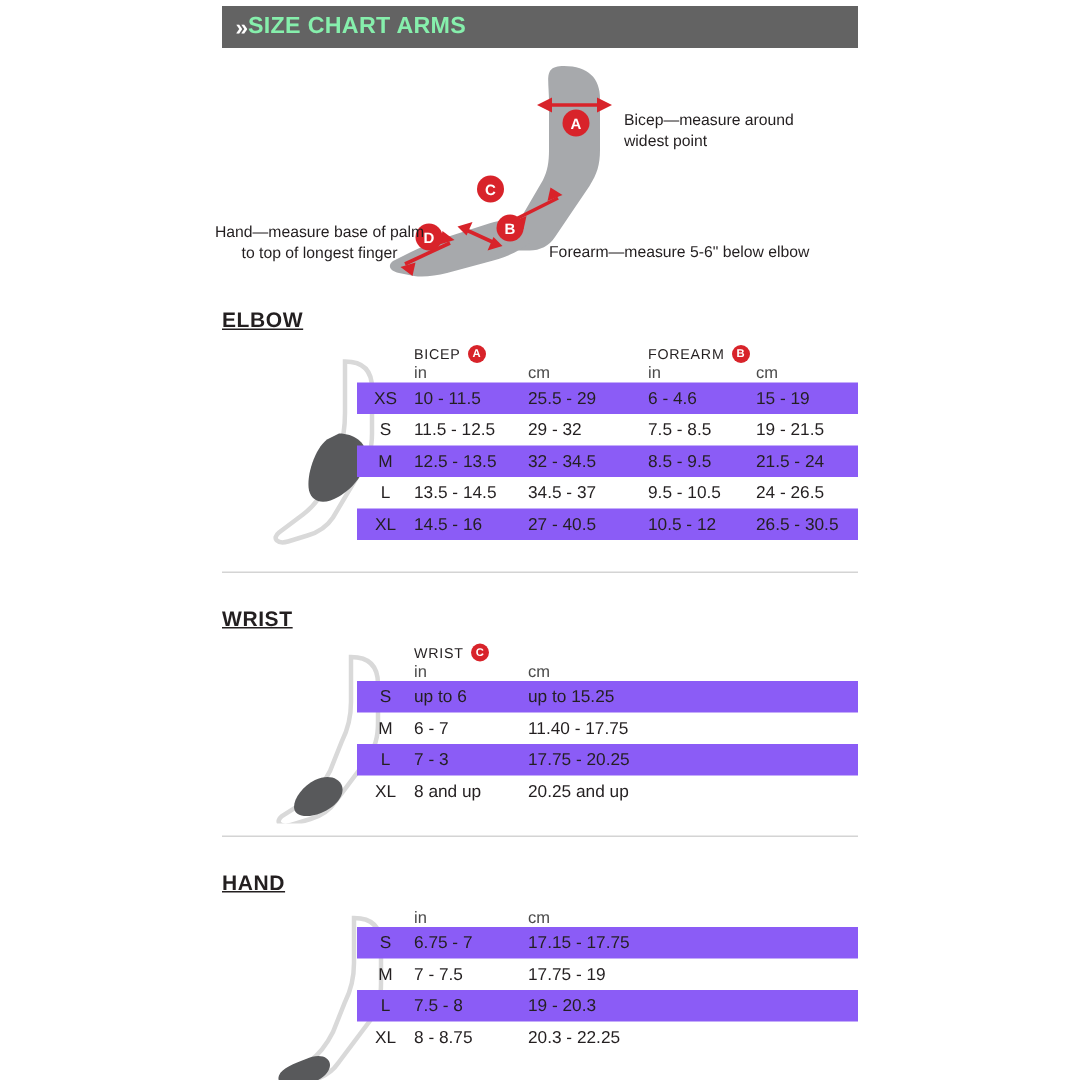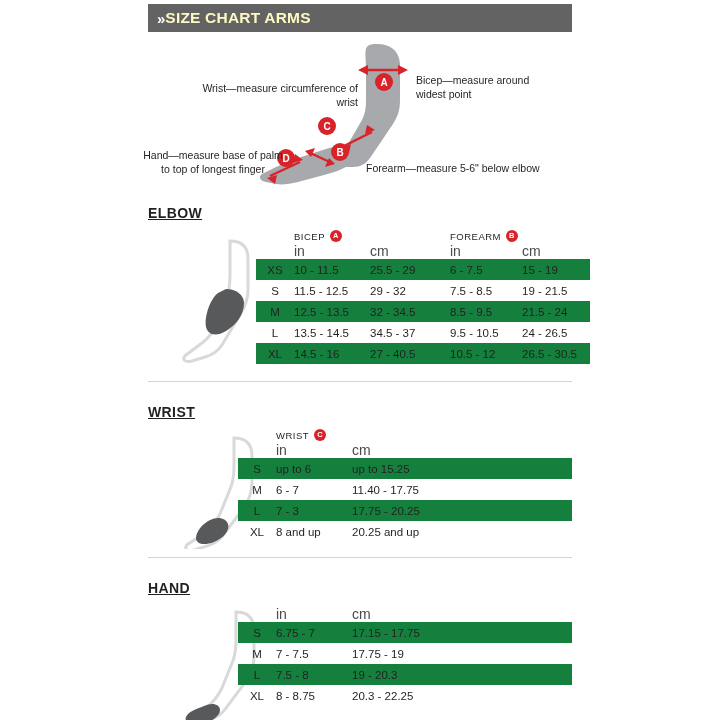--- a/index.html
+++ b/index.html
@@ -32,21 +32,21 @@
     padding-left: 9px;
   }
   .header-chev {
     color: #ffffff;
     font-size: 15px;
     font-weight: bold;
     letter-spacing: -1px;
     margin-right: 1px;
   }
   .header-title {
-    color: #fef9c3;
+    color: #86efac;
     font-size: 15.5px;
     font-weight: bold;
     letter-spacing: 0.2px;
   }
 
   
   .diagram {
     position: absolute;
     left: 148px;
     top: 34px;
@@ -111,29 +111,29 @@
     font-weight: normal;
   }
   .grp-row td {
     font-size: 9.5px;
     font-weight: bold;
     letter-spacing: 0.5px;
     padding-bottom: 2px;
     vertical-align: bottom;
   }
   .unit-row td {
-    font-size: 14px;
+    font-size: 11px;
     color: #4a4a4a;
     padding-bottom: 3px;
   }
   .data-row td {
     height: 21px;
     vertical-align: middle;
   }
-  .data-row.alt td { background: #15803d; margin-left: 23px; }
+  .data-row.alt td { background: #8b5cf6; margin-left: 23px; }
   .sz {
     font-weight: bold;
     text-align: center !important;
     font-size: 11.5px;
   }
 </style>
 </head>
 <body>
 
 <div class="page">
@@ -184,37 +184,36 @@
         <circle cx="179" cy="92" r="9" fill="#d8232a"></circle>
         <text x="179" y="96" font-family="Liberation Sans, sans-serif" font-size="10" font-weight="bold" fill="#fff" text-anchor="middle">C</text>
       </g>
       <g>
         <circle cx="138" cy="124" r="9" fill="#d8232a"></circle>
         <text x="138" y="128" font-family="Liberation Sans, sans-serif" font-size="10" font-weight="bold" fill="#fff" text-anchor="middle">D</text>
       </g>
     </svg>
 
     <div class="callout c-bicep">Bicep—measure around widest point</div>
-    <div class="callout c-wrist">Wrist—measure circumference of wrist</div>
     <div class="callout c-hand">Hand—measure base of palm to top of longest finger</div>
     <div class="callout c-forearm">Forearm—measure 5-6" below elbow</div>
   </div>
 
   <div class="section" style="left:148px; top:205px; width:424px;">
     <div class="sec-title">ELBOW</div>
 
     <svg class="arm-figure" style="left:22px; top:32px;" width="112" height="130" viewBox="0 0 112 130">
       <path d="M60 4 C72 4 78 10 78 22 L78 52 C78 62 76 68 71 76 L52 108
                C48 114 42 118 35 120 L22 124 C15 126 11 122 16 118 L32 106
                C40 100 44 94 48 86 L56 64 C59 56 60 48 60 38 Z" fill="none" stroke="#d9d9d9" stroke-width="3"></path>
       <path d="M56 52 C66 52 74 58 74 66 C74 78 66 88 56 94 C46 100 38 98 36 90
                C34 80 40 62 48 56 Z" fill="#58595b"></path>
     </svg>
 
-    <table class="size" style="position:absolute; left:108px; top:26px; width:334px;">
+    <table class="size" style="position:absolute; left:90px; top:26px; width:334px;">
       <colgroup>
           <col style="width:38px">
           <col style="width:76px">
           <col style="width:80px">
           <col style="width:72px">
           <col style="width:68px">
         </colgroup>
       <tbody>
           <tr class="grp-row">
         <td></td>
@@ -225,21 +224,21 @@
         <td></td>
         <td>in</td>
         <td>cm</td>
         <td>in</td>
         <td>cm</td>
       </tr>
       <tr class="data-row alt">
         <td class="sz">XS</td>
         <td>10 - 11.5</td>
         <td>25.5 - 29</td>
-        <td>6 - 7.5</td>
+        <td>6 - 4.6</td>
         <td>15 - 19</td>
       </tr>
       <tr class="data-row">
         <td class="sz">S</td>
         <td>11.5 - 12.5</td>
         <td>29 - 32</td>
         <td>7.5 - 8.5</td>
         <td>19 - 21.5</td>
       </tr>
       <tr class="data-row alt">

